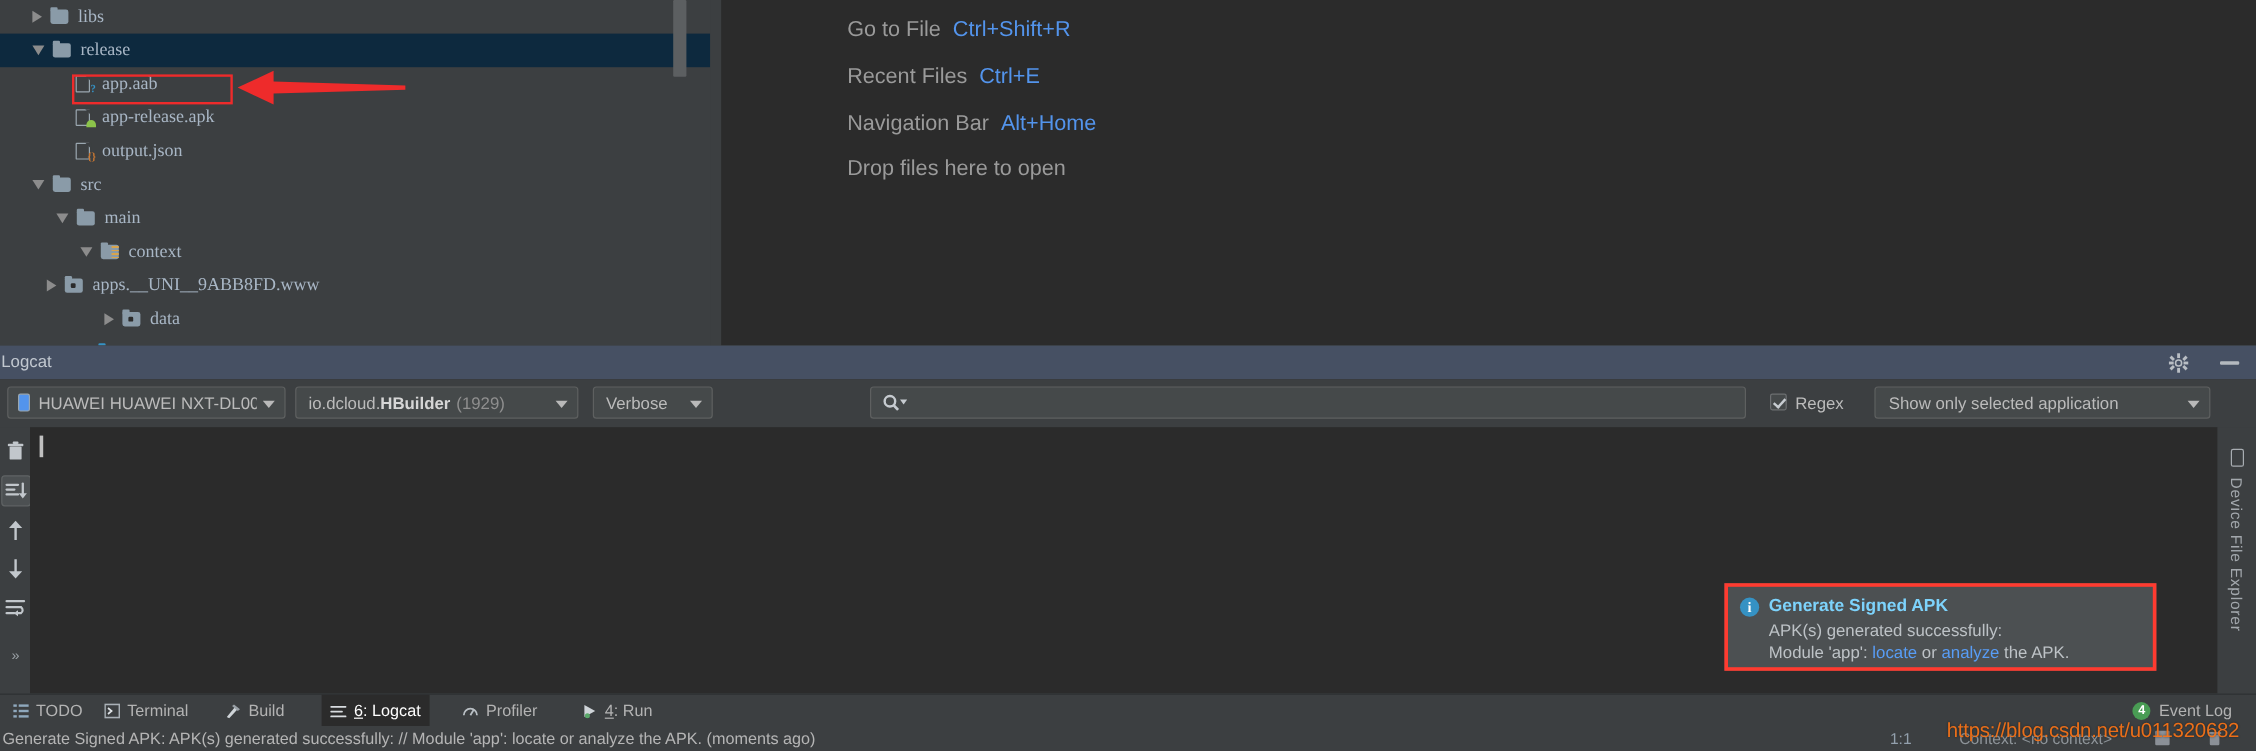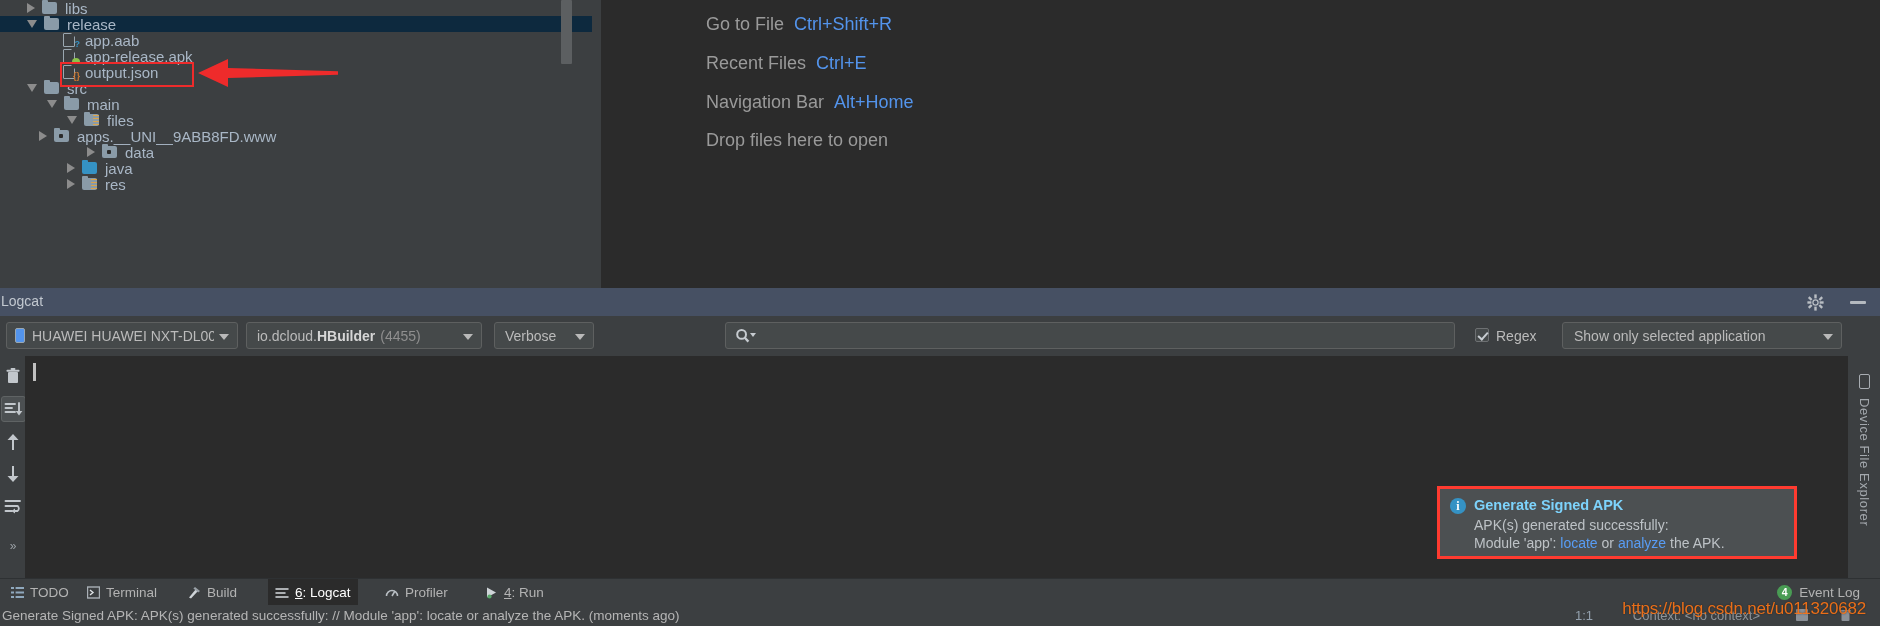--- a/index.html
+++ b/index.html
@@ -26,26 +26,27 @@
 
   
   #project-pane {
     position: absolute; left: 0; top: 0;
     width: 592px; height: 288px;
     background: #3c3f41;
     overflow: hidden;
   }
   .tree-row {
     position: relative;
-    height: 16px;
+    height: 28px;
     display: flex;
     align-items: center;
     white-space: nowrap;
     font-size: 15px;
     color: #a9b7c6;
+    font-family: Liberation Serif, serif;
   }
   .tree-row.selected {
     background: #0d293e;
   }
   .tree-arrow {
     width: 0; height: 0;
     flex: 0 0 auto;
     margin-right: 6px;
   }
   .tree-arrow.collapsed {
@@ -529,21 +530,21 @@
             </span>
             <span class="tree-label">main</span>
           </div>
           <div class="tree-row" style="padding-left: 67px;">
             <span class="tree-arrow expanded"></span>
             <span class="tree-icon">
               <span class="ic-folder">
                 <span class="lines"></span>
               </span>
             </span>
-            <span class="tree-label">files</span>
+            <span class="tree-label">context</span>
           </div>
           <div class="tree-row" style="padding-left: 39px;">
             <span class="tree-arrow collapsed"></span>
             <span class="tree-icon">
               <span class="ic-folder">
                 <span class="dot"></span>
               </span>
             </span>
             <span class="tree-label">apps.__UNI__9ABB8FD.www</span>
           </div>
@@ -625,21 +626,21 @@
     <div id="logcat-toolbar">
       <div class="combo" id="device-combo">
         <span class="phone-icon"></span>
         <span class="txt">HUAWEI HUAWEI NXT-DL00 An</span>
         <span class="caret"></span>
       </div>
 
       <div class="combo" id="process-combo">
         <span>io.dcloud.</span>
           <span style="font-weight:bold;color:#d6d6d6;">HBuilder</span>
-          <span style="color:#8f8f8f;margin-left:5px;">(4455)</span>
+          <span style="color:#8f8f8f;margin-left:5px;">(1929)</span>
         <span class="caret"></span>
       </div>
 
       <div class="combo" id="level-combo">
         <span>Verbose</span>
         <span class="caret"></span>
       </div>
 
       <div id="search-box">
         <svg id="search-icon-wrap" viewBox="0 0 22 17">

